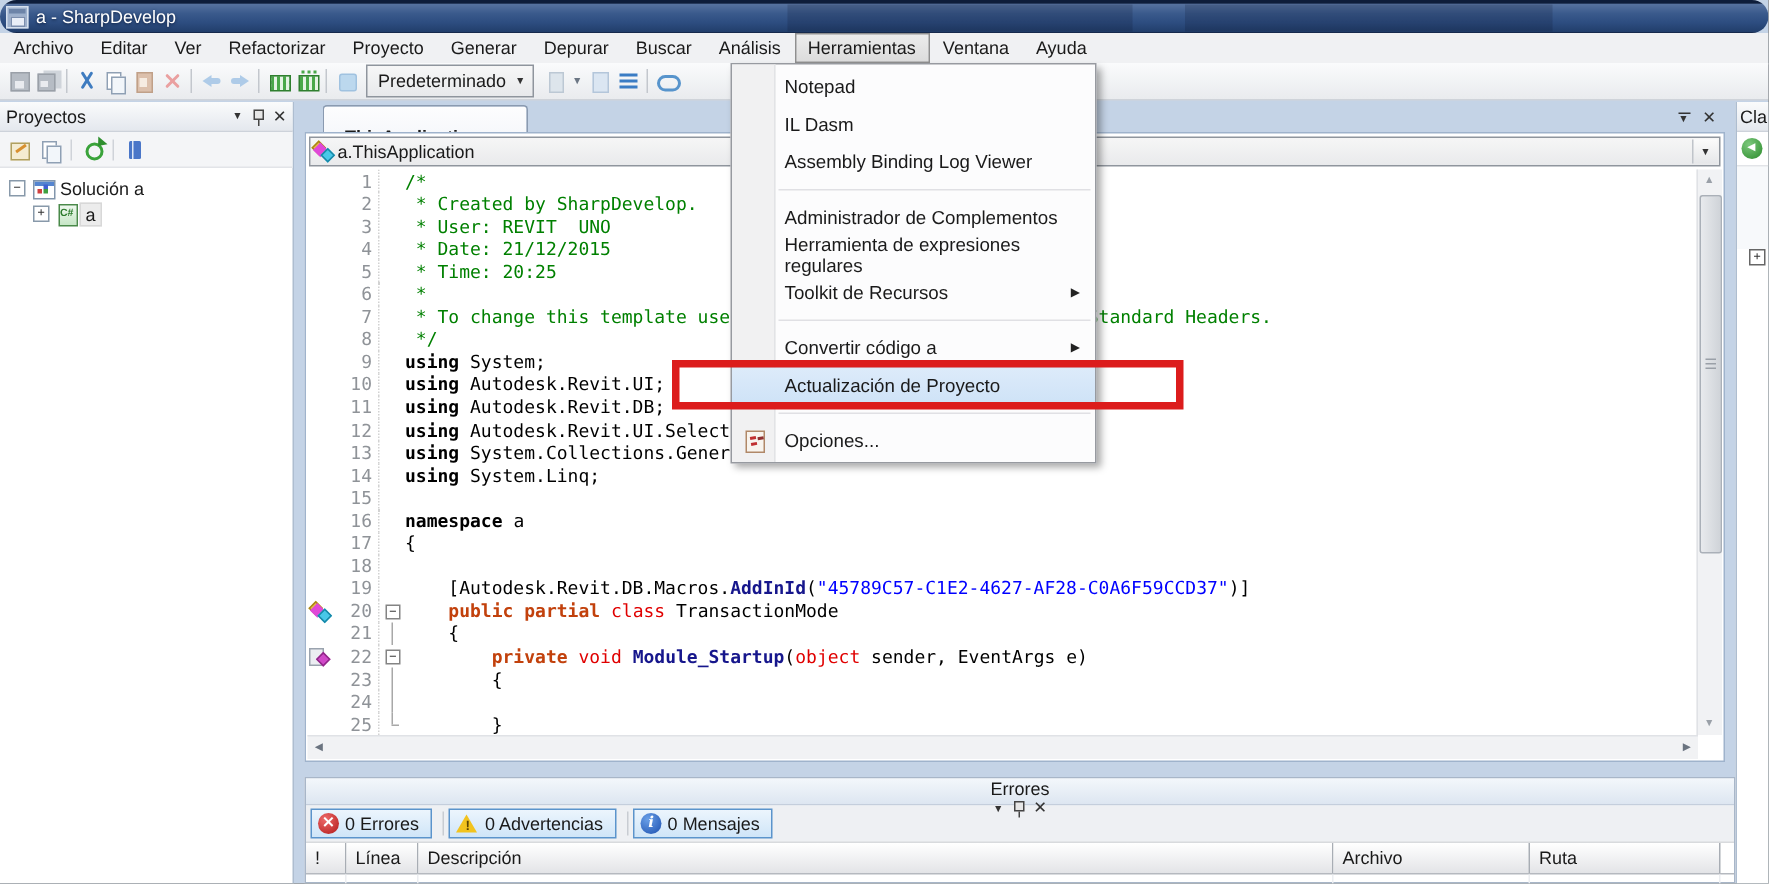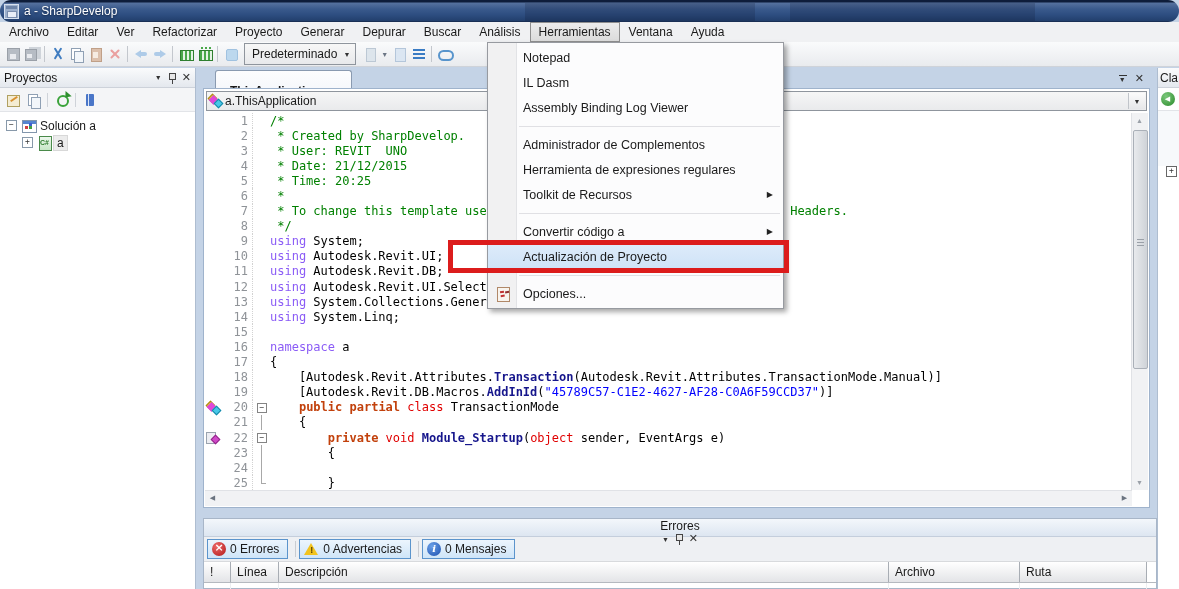--- a/index.html
+++ b/index.html
@@ -127,21 +127,21 @@
   .cl{height:15.1px;display:flex;align-items:center;}
   .cl .ic{width:16px;flex:0 0 16px;position:relative;height:15px;}
   .cl .ic .i16{position:absolute;left:0;top:0;}
   .cl .ln{width:27px;flex:0 0 27px;text-align:right;padding-right:4px;color:#8f9398;font:12px "DejaVu Sans Mono",monospace;}
   .cl .fold{width:17px;flex:0 0 17px;position:relative;height:15.1px;border-left:1px dotted #d2d2d2;}
   .foldbox{position:absolute;left:4px;top:3px;width:8px;height:8px;border:1px solid #848484;background:#fff;font:8px/7px "DejaVu Sans Mono",monospace;text-align:center;color:#333;}
   .foldline{position:absolute;left:8px;top:0;width:1px;height:100%;background:#a8a8a8;}
   .foldend{position:absolute;left:8px;top:0;width:1px;height:8px;background:#a8a8a8;}
   .foldend::after{content:'';position:absolute;left:0;top:8px;width:5px;height:1px;background:#a8a8a8;}
   .ct{white-space:pre;font:12px "DejaVu Sans Mono",monospace;color:#000;}
-  .cm{color:#008000;} .kw{color:#8b5cf6;font-weight:normal;} .kb{color:#c2410c;font-weight:bold;}
+  .cm{color:#008000;} .kw{color:#000000;font-weight:bold;} .kb{color:#c2410c;font-weight:bold;}
   .kr{color:#e00000;} .ty{color:#16168c;font-weight:bold;} .st{color:#0000ff;}
   
   .vscroll{position:absolute;right:1px;top:24px;bottom:17px;width:16px;background:#f1f2f4;border-left:1px solid #e0e2e6;}
   .sbtn{position:absolute;left:0;width:15px;height:15px;display:flex;align-items:center;justify-content:center;font-size:7px;color:#9aa0a8;}
   .vthumb{position:absolute;left:1px;top:17px;width:13px;height:237px;background:linear-gradient(90deg,#e8eaed,#cfd3d8);border:1px solid #aab0b8;border-radius:2px;}
   .vthumb::after{content:'';position:absolute;left:3px;top:108px;width:7px;height:1px;background:#9aa0a8;box-shadow:0 3px #9aa0a8,0 6px #9aa0a8;}
   .hscroll{position:absolute;left:1px;right:17px;bottom:1px;height:15px;background:#f1f2f4;border-top:1px solid #e0e2e6;}
   .hbtn{position:absolute;top:0;width:15px;height:14px;display:flex;align-items:center;justify-content:center;font-size:7px;color:#6b7480;}
   
   .classes-panel{position:absolute;left:1157px;top:0;width:22px;height:521px;background:#f7f9fb;border-left:1px solid #aebdd0;box-sizing:border-box;overflow:hidden;}
@@ -154,21 +154,21 @@
   .ehdr{height:17px;display:flex;align-items:center;padding:0 6px;background:linear-gradient(#f3f7fb,#dde6f1);border-bottom:1px solid #c4cedc;flex-direction:column;}
   .ehdr .etitle{flex:1;}
   .efilters{height:24px;display:flex;align-items:center;padding:0 3px;background:#eef0f3;border-bottom:1px solid #d8dadd;}
   .fbtn{height:18px;display:flex;align-items:center;gap:4px;border:1px solid #5b94cc;background:linear-gradient(#ecf5fd,#cfe5f8);padding:0 8px 0 4px;margin-right:4px;text-align:right;}
   .fdiv{width:1px;height:16px;background:#c8ccd2;margin:0 3px;}
   .egrid{display:flex;height:20px;border-bottom:1px solid #b5b9bf;}
   .hcell{box-sizing:border-box;border-right:1px solid #a8adb4;background:linear-gradient(#ffffff,#e3e4e7);display:flex;align-items:center;padding-left:6px;}
   .erow{display:flex;height:9px;}
   .ecell{box-sizing:border-box;border-right:1px solid #eceef1;}
   
-  .tools-menu{position:absolute;left:487px;top:42px;width:297px;background:#fcfcfd;border:1px solid #979aa0;
+  .tools-menu{position:absolute;left:487px;top:42px;width:244px;background:#fcfcfd;border:1px solid #979aa0;
     box-shadow:3px 3px 5px rgba(0,0,0,.35);padding:2px 0;z-index:50;box-sizing:border-box;}
   .tools-menu::before{content:'';position:absolute;left:0;top:0;bottom:0;width:28px;background:#f1f1f2;border-right:1px solid #e2e3e6;}
   .mitem{position:relative;height:25px;display:flex;align-items:center;padding-left:35px;font-size:12.5px;}
   .mitem .micon{position:absolute;left:7px;top:5px;}
   .mitem .subarrow{position:absolute;right:10px;font-size:8px;color:#222;}
   .mitem.hl{background:linear-gradient(#ddebfa,#cfe3f7);border-top:1px solid #b8d6f0;border-bottom:1px solid #b8d6f0;height:23px;}
   .msep{position:relative;height:12px;}
   .msep::after{content:'';position:absolute;left:31px;right:3px;top:6px;border-top:1px solid #e0e0e4;}
   
   .annotation{position:absolute;left:448px;top:240px;width:341px;height:33px;border:5px solid #dc1c1c;box-sizing:border-box;z-index:60;}
@@ -415,21 +415,20 @@
             <div class="cl">
               <div class="ic"></div>
               <span class="ln">17</span>
               <div class="fold"></div>
               <span class="ct"><span>{</span></span>
             </div>
             <div class="cl">
               <div class="ic"></div>
               <span class="ln">18</span>
               <div class="fold"></div>
-              <span class="ct"><span>    [Autodesk.Revit.Attributes.</span><span class="ty">Transaction</span><span>(Autodesk.Revit.Attributes.TransactionMode.Manual)]</span></span>
             </div>
             <div class="cl">
               <div class="ic"></div>
               <span class="ln">19</span>
               <div class="fold"></div>
               <span class="ct"><span>    [Autodesk.Revit.DB.Macros.</span><span class="ty">AddInId</span><span>(</span><span class="st">"45789C57-C1E2-4627-AF28-C0A6F59CCD37"</span><span>)]</span></span>
             </div>
             <div class="cl">
               <div class="ic">
                 <span class="i16 ic-class"></span>

